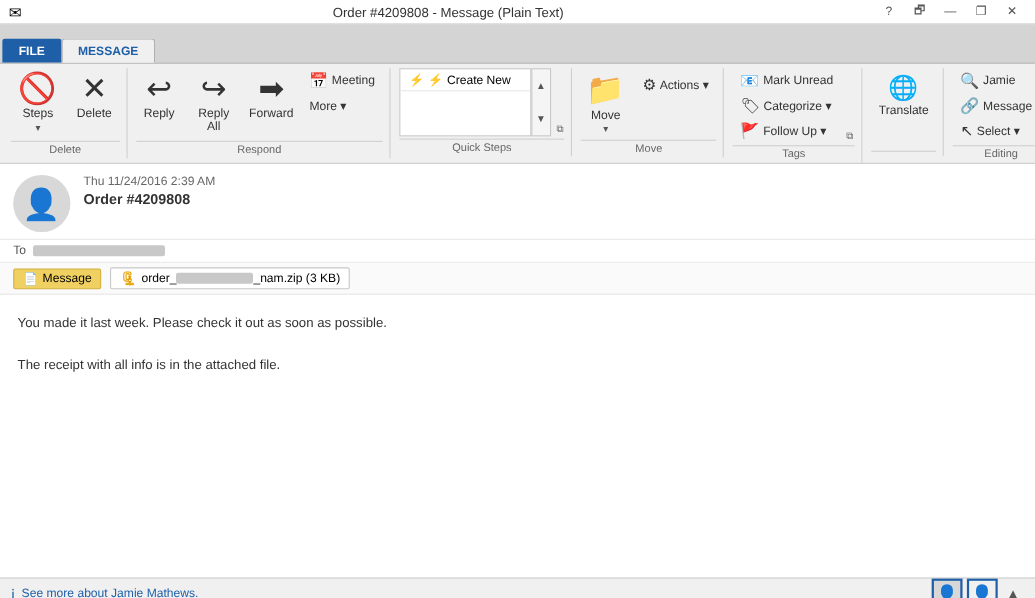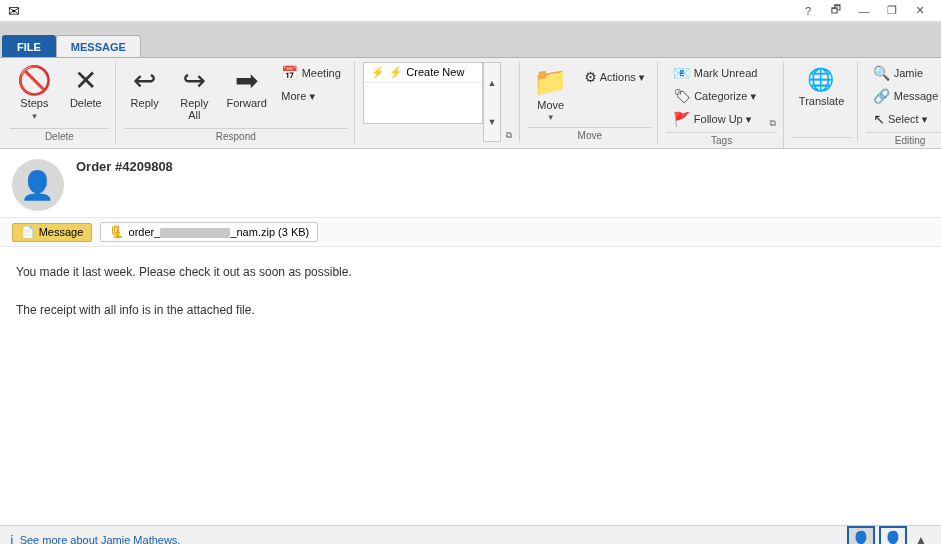--- a/index.html
+++ b/index.html
@@ -296,20 +296,21 @@
     .tags-col { display: flex; flex-direction: column; gap: 1px; }
   </style>
 </head>
 <body>
 
 <div class="title-bar">
   <div class="title-bar-left">
 
     <span style="font-size:14px;">✉</span>
   </div>
+  <span class="title-bar-title">Order #4209808 - Message (Plain Text)</span>
   <div class="title-bar-controls">
     <button class="title-bar-btn">?</button>
     <button class="title-bar-btn">🗗</button>
     <button class="title-bar-btn">—</button>
     <button class="title-bar-btn">❐</button>
     <button class="title-bar-btn close">✕</button>
   </div>
 </div>
 
 <div class="tab-bar">
@@ -374,20 +375,21 @@
             <span style="padding-left:0;">⚡ Create New</span>
           </div>
         </div>
         <div class="quick-steps-arrow">
           <span>▲</span>
           <span>▼</span>
         </div>
       </div>
       <span class="ribbon-group-launcher">⧉</span>
     </div>
+    <div class="ribbon-group-label">Quick Steps</div>
   </div>
 
   <div class="ribbon-group">
     <div class="ribbon-group-content">
       <button class="move-btn-large">
         <span style="font-size:28px;">📁</span>
         <span>Move</span>
         <span class="chevron">▾</span>
       </button>
       <button class="ribbon-btn-small" style="align-self:flex-start; margin-top:4px;">
@@ -451,24 +453,29 @@
 
 </div>
 
 <div class="email-container">
 
   <div class="email-header">
     <div class="avatar">
       <span>👤</span>
     </div>
     <div class="email-meta">
+      <div class="email-date">Thu 11/24/2016 2:39 AM</div>
       <div class="email-subject">Order #4209808</div>
     </div>
   </div>
 
+  <div class="email-to-row">
+    <span>To</span>
+    <span class="email-to-redacted"></span>
+  </div>
 
   <div class="attachments-row">
     <div class="attachment-tab">
       <span>📄</span>
       <span>Message</span>
     </div>
     <div class="attachment-zip">
       <span class="zip-icon">🗜</span>
       <span>order_<span style="background:#c8c8c8; display:inline-block; width:70px; height:10px; border-radius:2px; vertical-align:middle;"></span>_nam.zip (3 KB)</span>
     </div>

